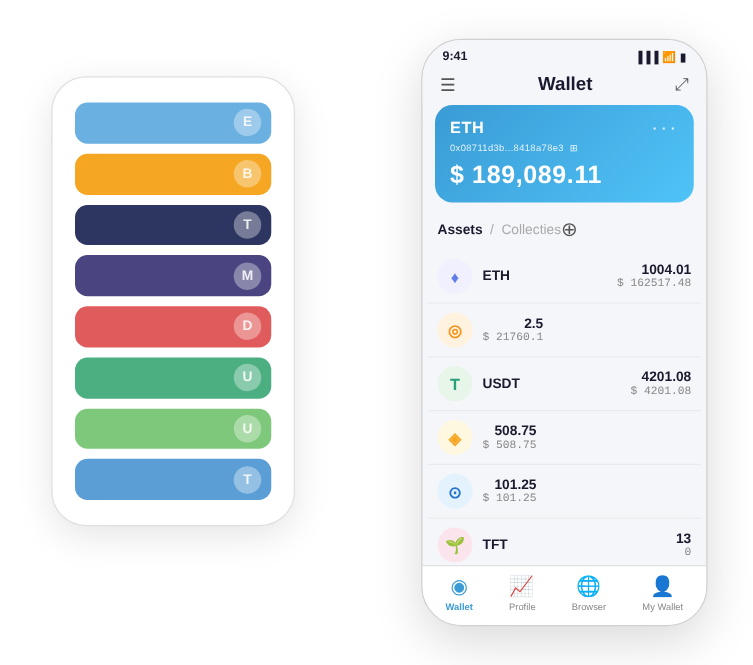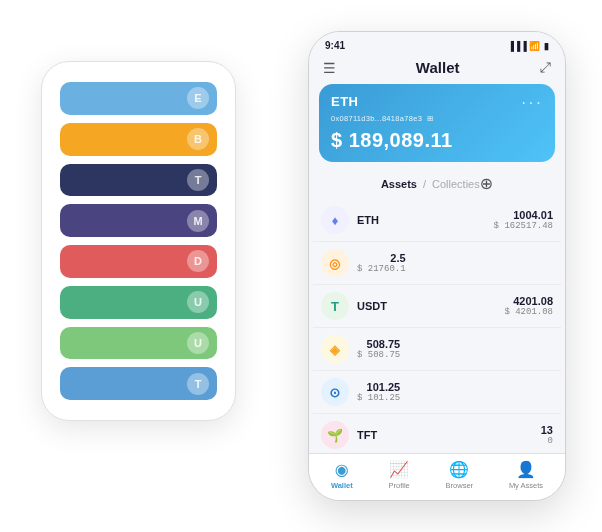--- a/index.html
+++ b/index.html
@@ -65,21 +65,21 @@
       font-size: 11px;
       color: rgba(255,255,255,0.85);
       font-weight: bold;
     }
 
     
     .front-phone {
       position: absolute;
       right: 15px;
       top: 10px;
-      width: 258px;
+      width: 229px;
       height: 470px;
       background: #f5f6fa;
       border-radius: 32px;
       border: 1.5px solid #d0d0d0;
       box-shadow: 0 12px 40px rgba(0,0,0,0.15);
       overflow: hidden;
       z-index: 2;
       display: flex;
       flex-direction: column;
     }
@@ -160,21 +160,21 @@
 
     .eth-card-dots {
       font-size: 16px;
       opacity: 0.8;
       letter-spacing: 2px;
     }
 
     
     .assets-header {
       display: flex;
-      justify-content: center;
+      justify-content: flex-start;
       align-items: center;
       padding: 4px 12px 6px;
     }
 
     .assets-tabs {
       display: flex;
       gap: 6px;
       align-items: center;
     }
 
@@ -442,18 +442,18 @@
         <div class="nav-item">
           <div class="nav-icon">📈</div>
           <div class="nav-label">Profile</div>
         </div>
         <div class="nav-item">
           <div class="nav-icon">🌐</div>
           <div class="nav-label">Browser</div>
         </div>
         <div class="nav-item">
           <div class="nav-icon">👤</div>
-          <div class="nav-label">My Assets</div>
+          <div class="nav-label">My Wallet</div>
         </div>
       </div>
 
   </div>
 </div>
 
 </body></html>

